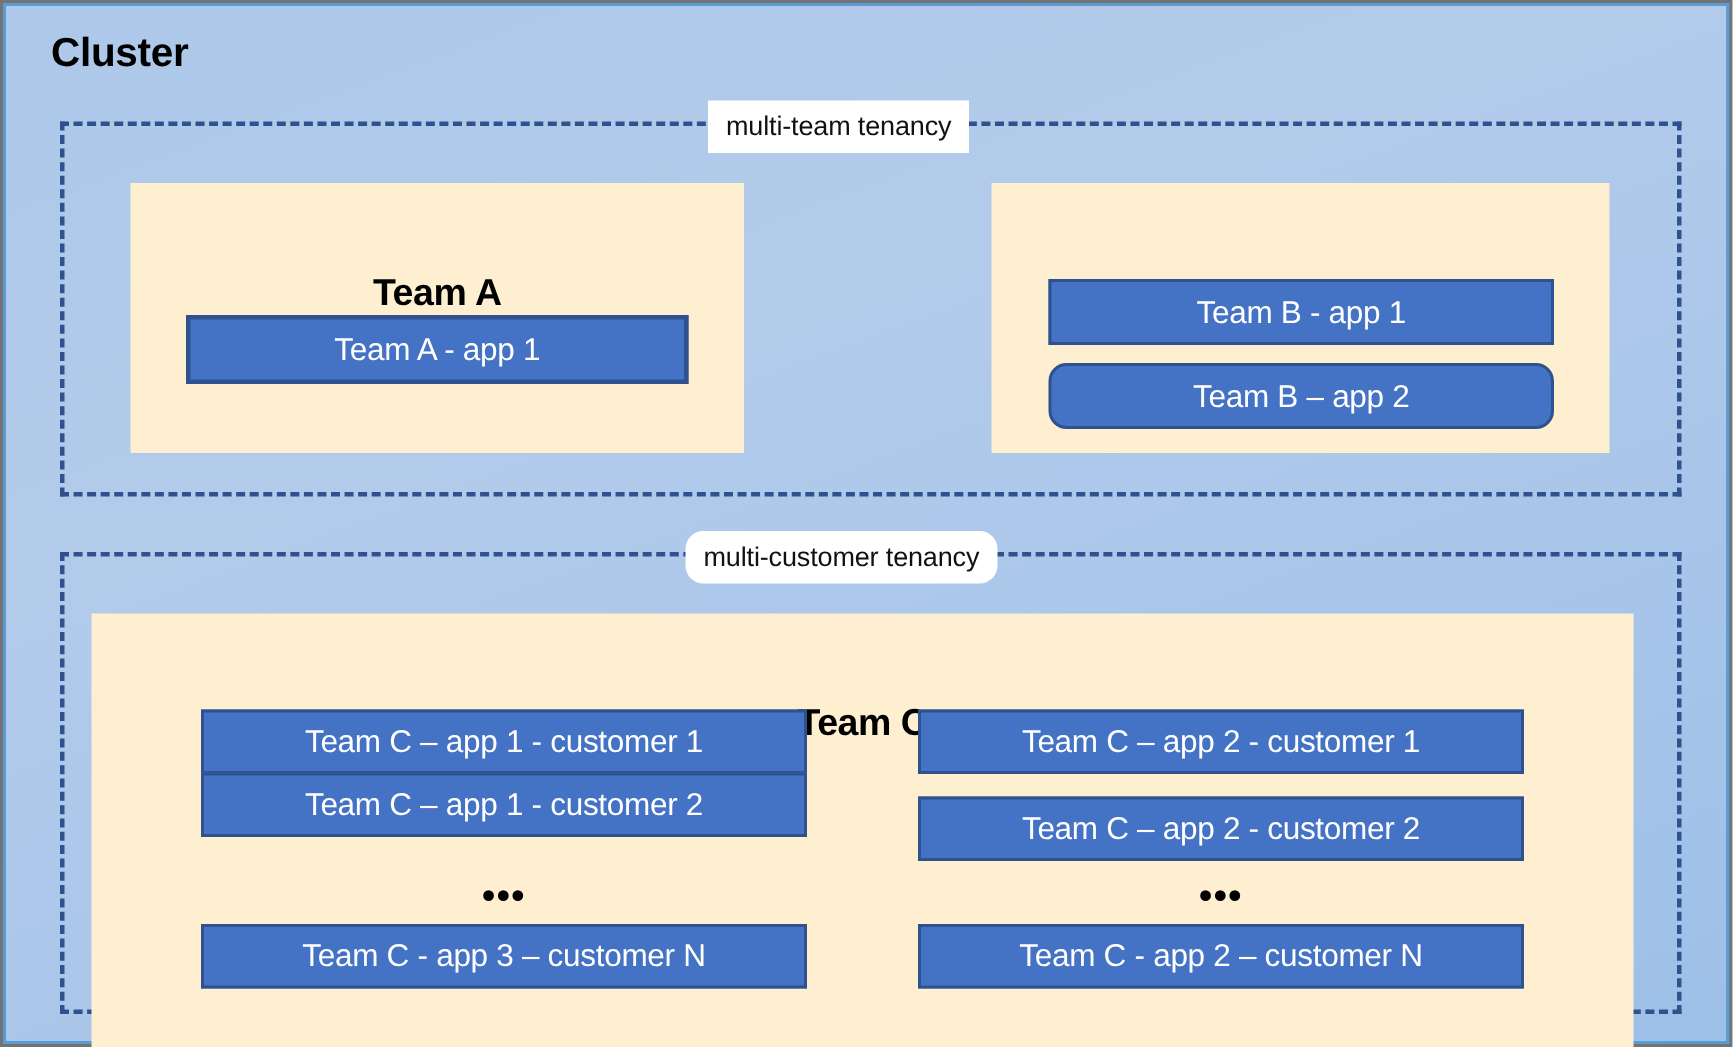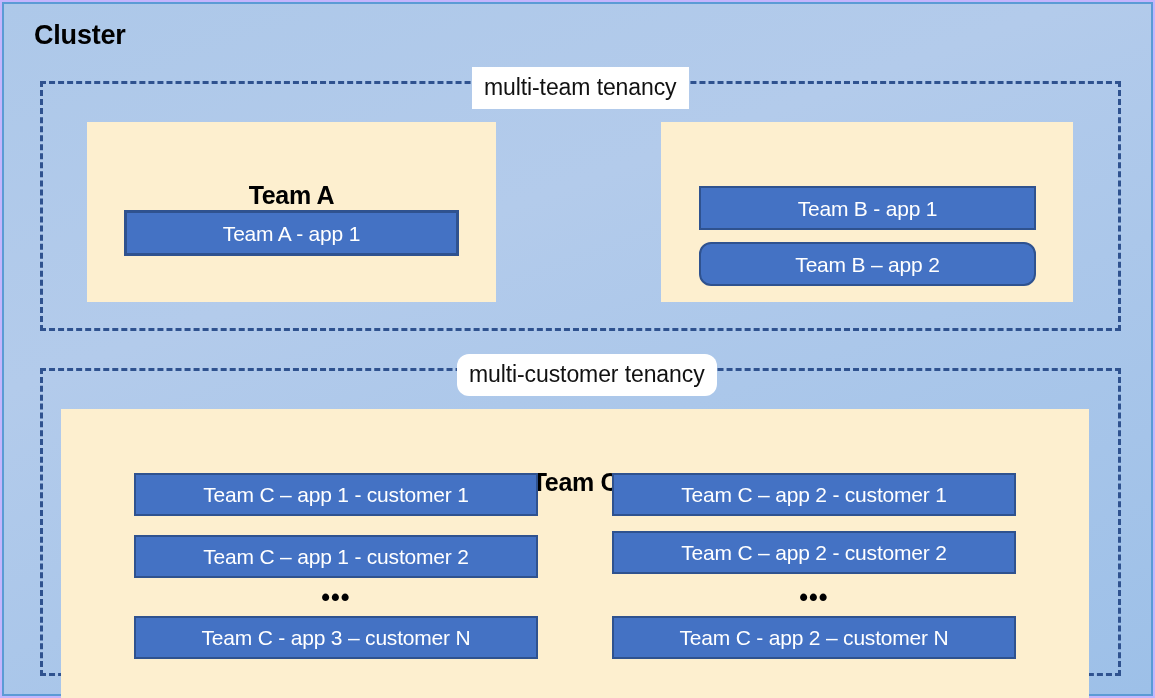--- a/index.html
+++ b/index.html
@@ -10,21 +10,21 @@
   body {
     font-family: "Liberation Sans", sans-serif;
   }
 
   #canvas {
     position: relative;
     width: 1155px;
     height: 698px;
     box-sizing: border-box;
     overflow: hidden;
-    background: #c4b5fd;
+    background: #737373;
   }
 
   
   .cluster {
     position: absolute;
     left: 2px;
     top: 2px;
     width: 1151px;
     height: 694px;
     box-sizing: border-box;
@@ -60,21 +60,21 @@
     left: 36px;
     top: 364px;
     width: 1081px;
     height: 308px;
   }
 
   .tenancy-label {
     position: absolute;
     background: #ffffff;
     color: #111111;
-    font-size: 23px;
+    font-size: 18px;
     line-height: 1.45;
     padding: 4px 12px 5px 12px;
     white-space: nowrap;
     letter-spacing: -0.1px;
   }
   #label-team {
     left: 468px;
     top: 63px;
   }
   #label-customer {
@@ -140,21 +140,21 @@
 
   
   #chip-a1 { left: 37px; top: 88px; width: 335px; height: 46px; }
 
   
   #chip-b1 { left: 38px; top: 64px; width: 337px; height: 44px; }
   #chip-b2 { left: 38px; top: 120px; width: 337px; height: 44px; border-radius: 12px; }
 
   
   #chip-c-l1 { left: 73px;  top: 64px;  width: 404px; height: 43px; text-align: right; }
-  #chip-c-l2 { left: 73px;  top: 126px; width: 404px; height: 43px; }
+  #chip-c-l2 { left: 73px;  top: 106px; width: 404px; height: 43px; }
   #chip-c-l3 { left: 73px;  top: 207px; width: 404px; height: 43px; }
   
   #chip-c-r1 { left: 551px; top: 64px;  width: 404px; height: 43px; }
   #chip-c-r2 { left: 551px; top: 122px; width: 404px; height: 43px; }
   #chip-c-r3 { left: 551px; top: 207px; width: 404px; height: 43px; }
 
   .ellipsis {
     position: absolute;
     font-size: 25px;
     font-weight: bold;

